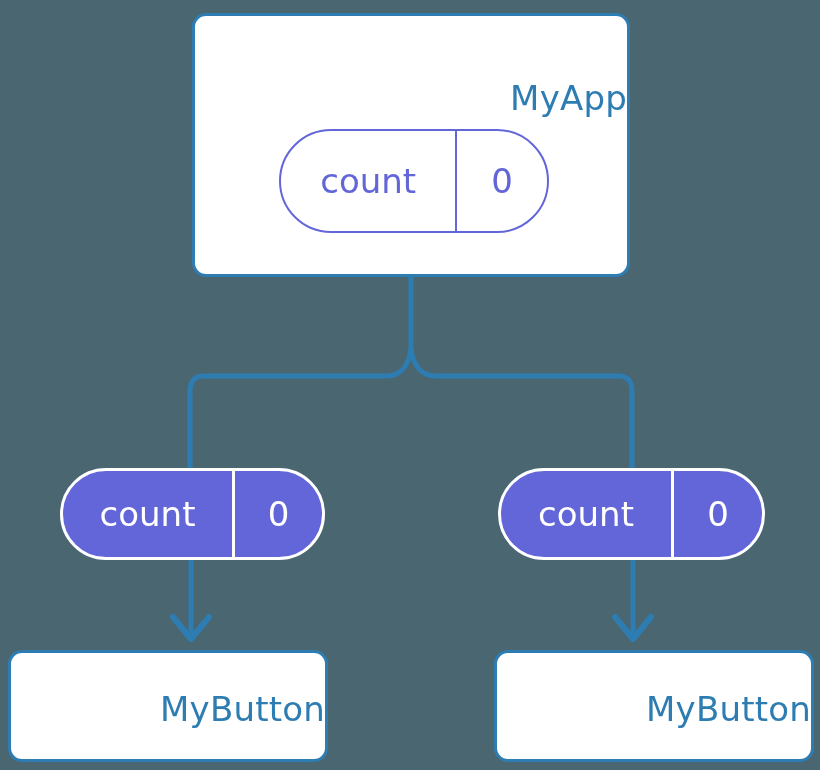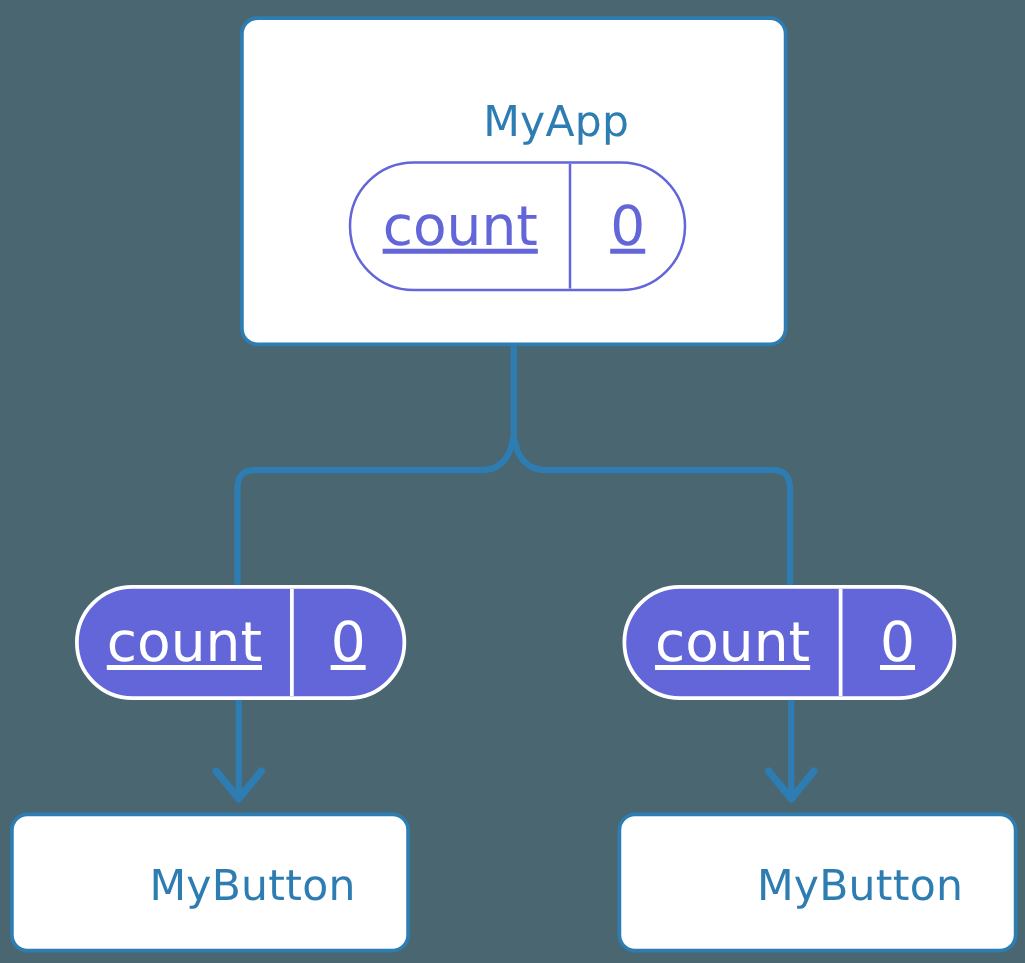--- a/index.html
+++ b/index.html
@@ -36,48 +36,46 @@
     position: absolute;
     background: #ffffff;
     border: 3px solid #2e7db2;
     border-radius: 14px;
     box-sizing: border-box;
   }
   .component-title {
     position: absolute;
     left: 0;
     width: 100%;
-    text-align: center;
+    text-align: right;
     color: #2e7db2;
     font-size: 34px;
     font-weight: 400;
     letter-spacing: 0.2px;
     white-space: nowrap;
-    margin-left: 34px;
   }
 
   
   .state-pill {
     position: absolute;
     display: flex;
     align-items: stretch;
     box-sizing: border-box;
     border-radius: 999px;
     overflow: hidden;
   }
   .state-pill .pill-key,
   .state-pill .pill-value {
     display: flex;
     align-items: center;
     justify-content: center;
-    font-size: 44px;
+    font-size: 34px;
     font-weight: 400;
     white-space: nowrap;
     box-sizing: border-box;
-    text-decoration: underline;
   }
 
   
   .pill-outline {
     border: 2px solid #6366d8;
     background: #ffffff;
   }
   .pill-outline .pill-key {
     color: #6366d8;
     border-right: 2px solid #6366d8;

